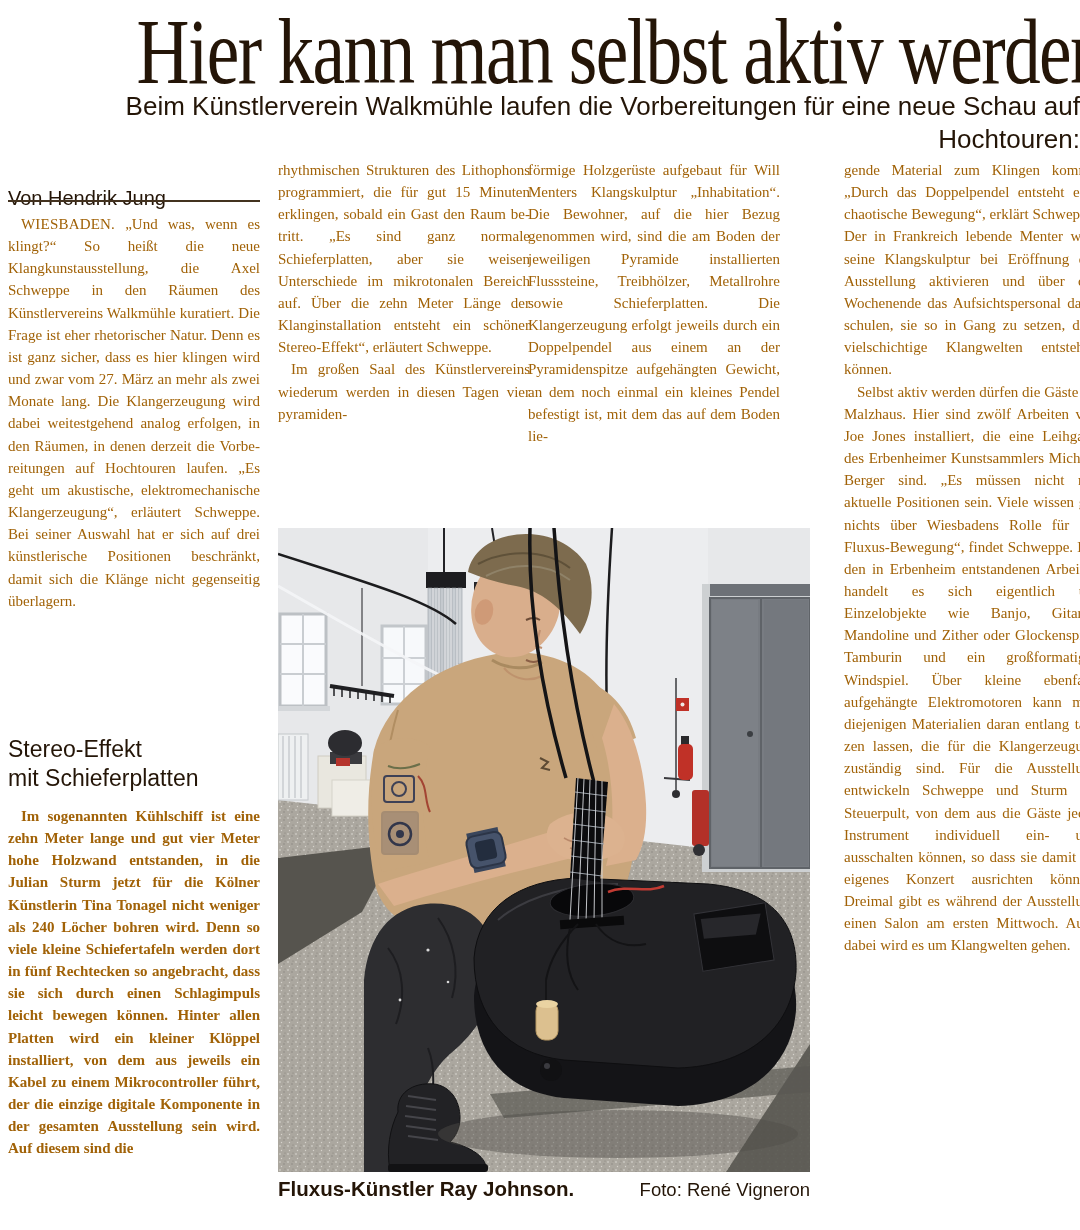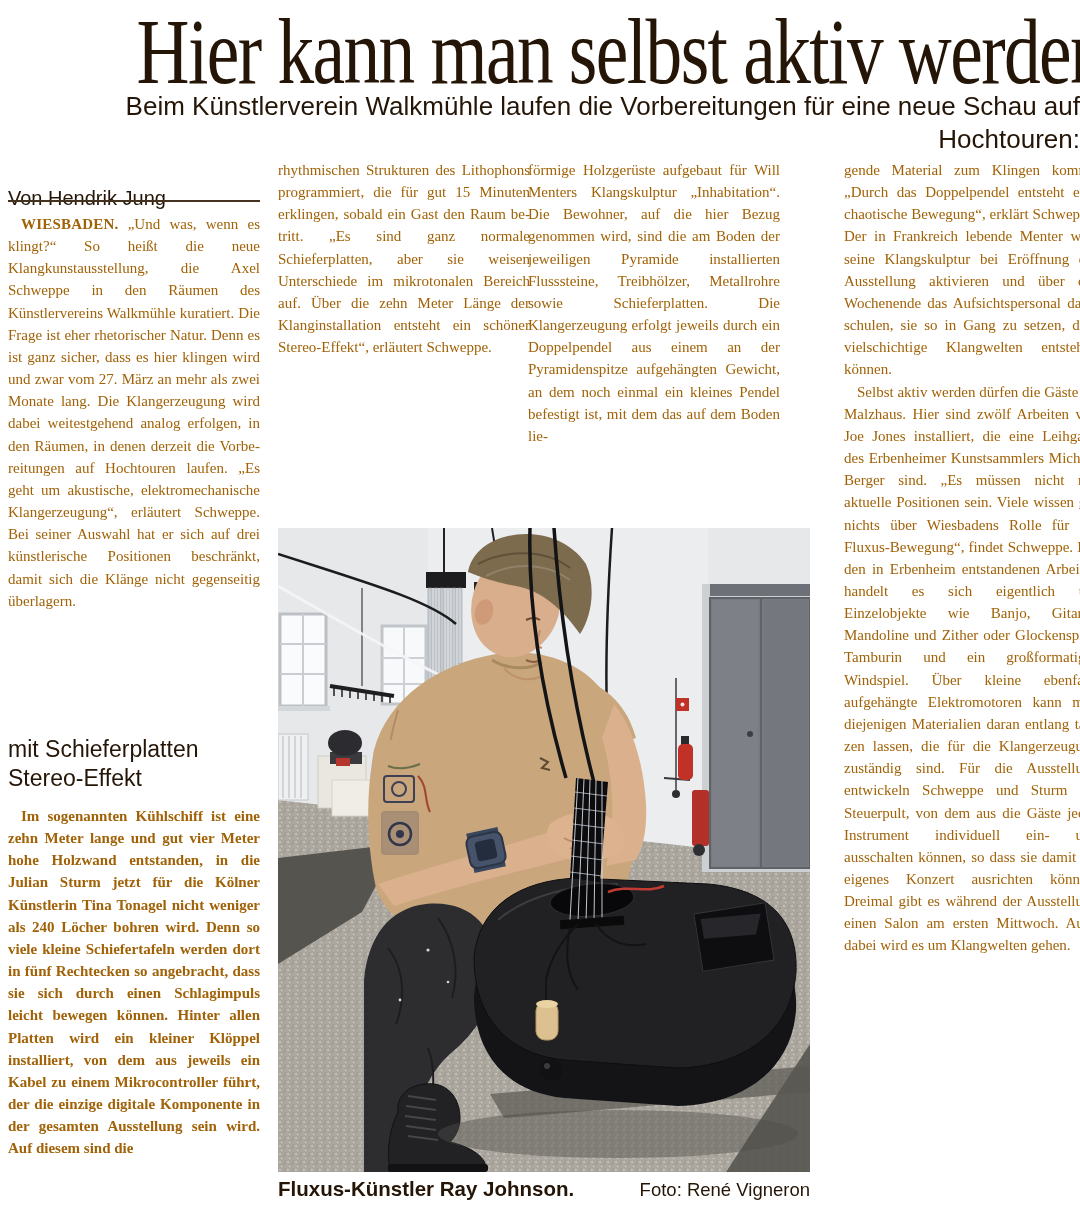--- a/index.html
+++ b/index.html
@@ -26,21 +26,21 @@
     position:absolute; left:8px; top:171px; width:252px;
     font-family:"Liberation Sans", sans-serif; font-size:20px; color:#241507;margin-top:16px;
   }
   .byline-rule { position:absolute; left:8px; top:200px; width:252px; height:2px; background:#43321f; }
   .bodytext {
     font-size:15px; line-height:22.15px; text-align:justify;
     color:#a16207; hyphens:manual; -webkit-hyphens:manual;
   }
   .bodytext p { margin:0; }
   .indent { text-indent:13px; }
-  .lead { font-weight:bold; letter-spacing:.2px; }
+  .lead { font-weight:normal; letter-spacing:.2px; }
   .col { position:absolute; width:252px; overflow:hidden; }
   #col1p1 { left:8px; top:213px; max-height:522px; }
   #col1sub {
     position:absolute; left:8px; top:735px; width:252px;
     font-family:"Liberation Sans", sans-serif; font-size:23px; line-height:29px;
     color:#241507;
   }
   #col1p2 { left:8px; top:805px; max-height:426px;font-weight:bold; }
   #col2 { left:278px; top:159px; max-height:366px; }
   #col3 { left:528px; top:159px; max-height:366px; }
@@ -71,30 +71,31 @@
 </div>
 
 <div class="byline">Von Hendrik Jung</div>
 <div class="byline-rule"></div>
 
 <div class="col bodytext" id="col1p1">
   <p class="indent"><span class="lead">WIESBADEN.</span><span> „Und was, wenn es klingt?“ So heißt die neue Klangkunstausstellung, die Axel Schweppe in den Räumen des Künstlervereins Walkmüh­le kuratiert. Die Frage ist eher rhetorischer Natur. Denn es ist ganz sicher, dass es hier klin­gen wird und zwar vom 27. März an mehr als zwei Mona­te lang. Die Klangerzeugung wird dabei weitestgehend ana­log erfolgen, in den Räumen, in denen derzeit die Vorbe­rei­tungen auf Hochtouren laufen. „Es geht um akustische, elekt­ro­mechanische Klang­er­zeu­gung“, erläutert Schweppe. Bei seiner Auswahl hat er sich auf drei künstlerische Positionen beschränkt, damit sich die Klänge nicht gegenseitig über­lagern.</span></p>
 </div>
 
 <div id="col1sub">
+  <div>Stereo-Effekt</div>
   <div>mit Schieferplatten</div>
-  <div>Stereo-Effekt</div>
 </div>
 
 <div class="col bodytext" id="col1p2">
   <p class="indent">Im sogenannten Kühlschiff ist eine zehn Meter lange und gut vier Meter hohe Holzwand entstanden, in die Julian Sturm jetzt für die Kölner Künstlerin Tina Tonagel nicht weniger als 240 Löcher bohren wird. Denn so viele kleine Schiefertafeln werden dort in fünf Rechte­cken so angebracht, dass sie sich durch einen Schlagimpuls leicht bewegen können. Hinter allen Platten wird ein kleiner Klöppel installiert, von dem aus jeweils ein Kabel zu einem Mikrocontroller führt, der die einzige digitale Komponente in der gesamten Ausstellung sein wird. Auf diesem sind die</p>
 </div>
 
 <div class="col bodytext" id="col2">
   <p>rhythmischen Strukturen des Lithophons programmiert, die für gut 15 Minuten erklingen, sobald ein Gast den Raum be­tritt. „Es sind ganz normale Schieferplatten, aber sie wei­sen Unterschiede im mikro­to­nalen Bereich auf. Über die zehn Meter Länge der Klang­installation entsteht ein schö­ner Stereo-Effekt“, erläutert Schweppe.</p>
+  <p class="indent">Im großen Saal des Künstler­vereins wiederum werden in diesen Tagen vier pyramiden-</p>
 </div>
 
 <div class="col bodytext" id="col3">
   <p>förmige Holzgerüste aufgebaut für Will Menters Klangskulptur „Inhabitation“. Die Bewohner, auf die hier Bezug genommen wird, sind die am Boden der je­weiligen Pyramide installierten Flusssteine, Treibhölzer, Me­tallrohre sowie Schieferplatten. Die Klangerzeugung erfolgt je­weils durch ein Doppelpendel aus einem an der Pyramiden­spitze aufgehängten Gewicht, an dem noch einmal ein klei­nes Pendel befestigt ist, mit dem das auf dem Boden lie-</p>
 </div>
 
 <div class="col bodytext" id="col4">
   <p>gende Material zum Klingen kommt. „Durch das Doppel­pendel entsteht eine chaoti­sche Bewegung“, erklärt Schweppe. Der in Frankreich lebende Menter wird seine Klangskulptur bei Eröffnung der Ausstellung aktivieren und über das Wochenende das Auf­sichtspersonal darin schulen, sie so in Gang zu setzen, dass vielschichtige Klangwelten entstehen können.</p>
   <p class="indent">Selbst aktiv werden dürfen die Gäste im Malzhaus. Hier sind zwölf Arbeiten von Joe Jones installiert, die eine Leih­gabe des Erbenheimer Kunst­sammlers Michael Berger sind. „Es müssen nicht nur aktuelle Positionen sein. Viele wissen gar nichts über Wiesbadens Rolle für die Fluxus-Bewe­gung“, findet Schweppe. Bei den in Erbenheim entstande­nen Arbeiten handelt es sich eigentlich um Einzelobjekte wie Banjo, Gitarre, Mandoline und Zither oder Glockenspiel, Tamburin und ein großforma­tiges Windspiel. Über kleine ebenfalls aufgehängte Elektro­motoren kann man diejenigen Materialien daran entlang tan­zen lassen, die für die Klanger­zeugung zuständig sind. Für die Ausstellung entwickeln Schweppe und Sturm ein Steuerpult, von dem aus die Gäste jedes Instrument indivi­duell ein- und ausschalten können, so dass sie damit ihr eigenes Konzert ausrichten können. Dreimal gibt es wäh­rend der Ausstellung einen Sa­lon am ersten Mittwoch. Auch dabei wird es um Klangwelten gehen.</p>
 </div>

